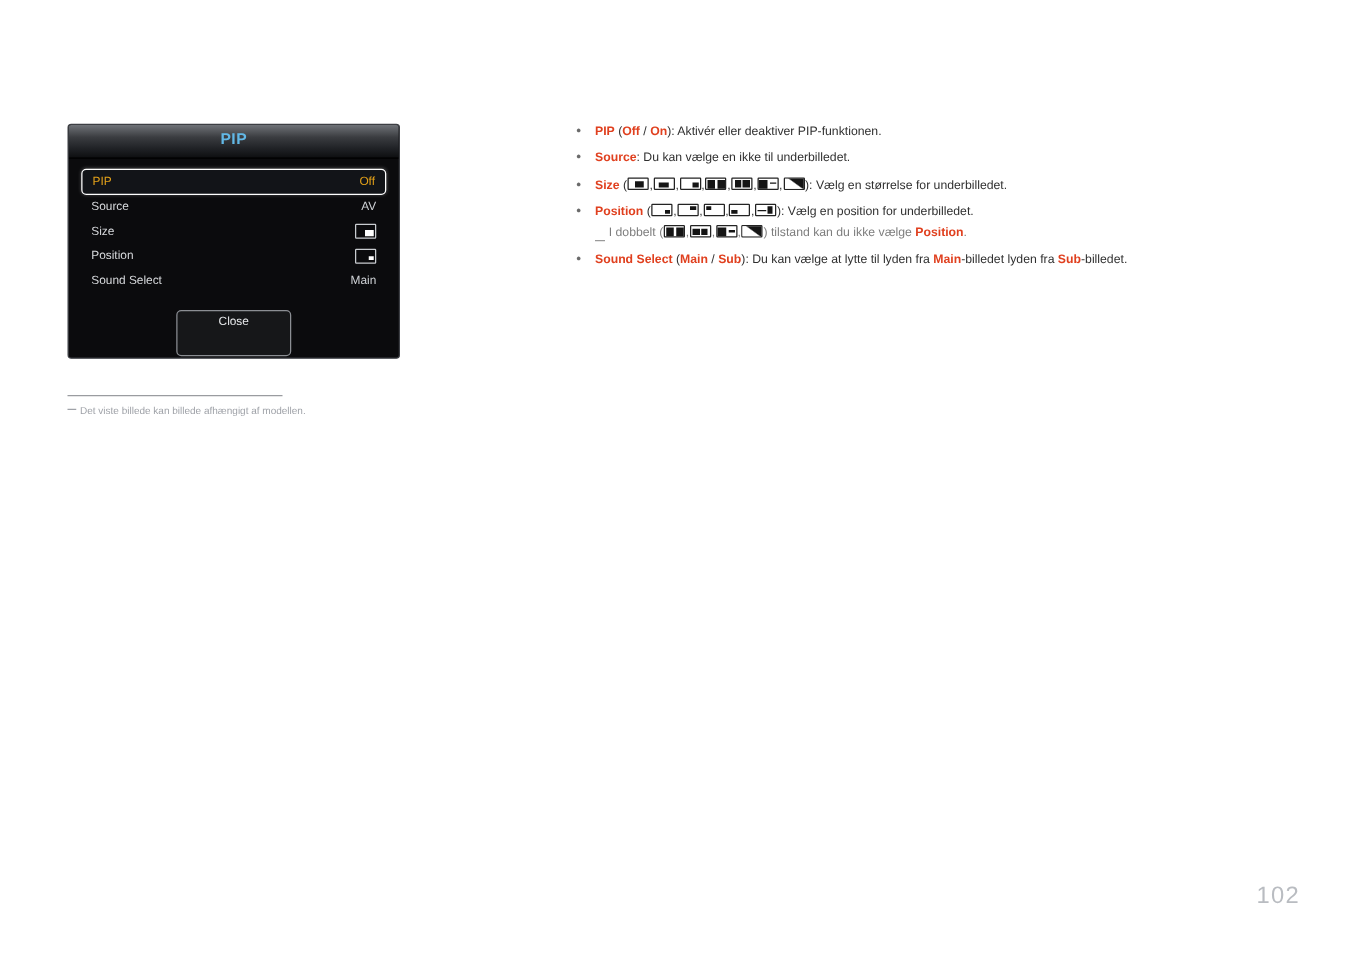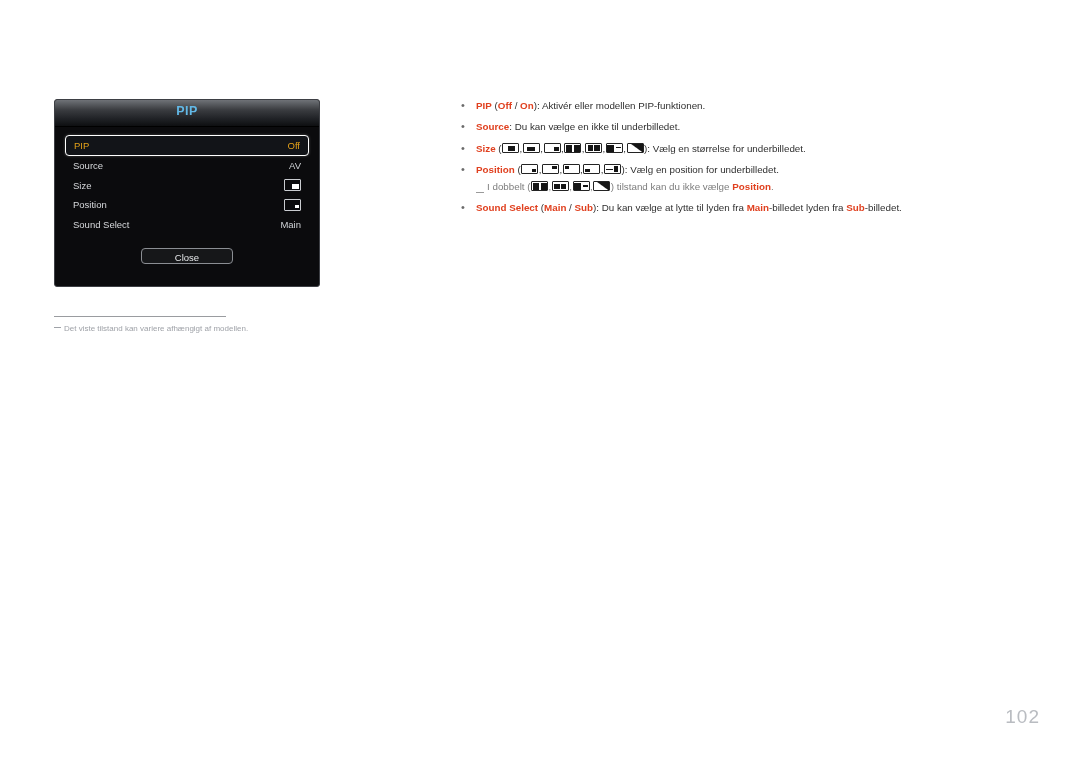--- a/index.html
+++ b/index.html
@@ -90,21 +90,21 @@
   .mini-screen.sz i { right: 1px; bottom: 1px; width: 7px; height: 5px; }
   .mini-screen.pos i { right: 1.5px; bottom: 1.5px; width: 4px; height: 3px; }
 
   .osd-footer {
     margin-top: 13px;
     text-align: center;
   }
   .osd-close {
     display: inline-block;
     min-width: 58px;
-    padding: 3px 16px 0;
+    padding: 3px 16px 21px;
     font-size: 9.5px;
     color: #e6e8ea;
     border: 1px solid #8b8e93;
     border-radius: 4px;
     background: #161719;
   }
 
   
   .caption-rule {
     position: absolute;
@@ -273,29 +273,29 @@
     </div>
 
     <div class="osd-footer">
       <span class="osd-close">Close</span>
     </div>
   </div>
 </div>
 
 <div class="caption-rule"></div>
 <div class="caption">
-  <span class="dash"></span><span>Det viste tilstand kan variere afhængigt af modellen.</span>
+  <span class="dash"></span><span>Det viste billede kan billede afhængigt af modellen.</span>
 </div>
 
 <div class="desc">
 
   <div class="bullet-row">
     <span class="bullet-dot">•</span>
     <span class="bullet-text">
-      <span class="red">PIP</span><span class="blk"> (</span><span class="red">Off</span><span class="blk"> / </span><span class="red">On</span><span class="blk">): Aktivér eller modellen PIP-funktionen.</span>
+      <span class="red">PIP</span><span class="blk"> (</span><span class="red">Off</span><span class="blk"> / </span><span class="red">On</span><span class="blk">): Aktivér eller deaktiver PIP-funktionen.</span>
     </span>
   </div>
 
   <div class="bullet-row">
     <span class="bullet-dot">•</span>
     <span class="bullet-text">
       <span class="red">Source</span><span class="blk">: Du kan vælge en ikke til underbilledet.</span>
     </span>
   </div>
 

